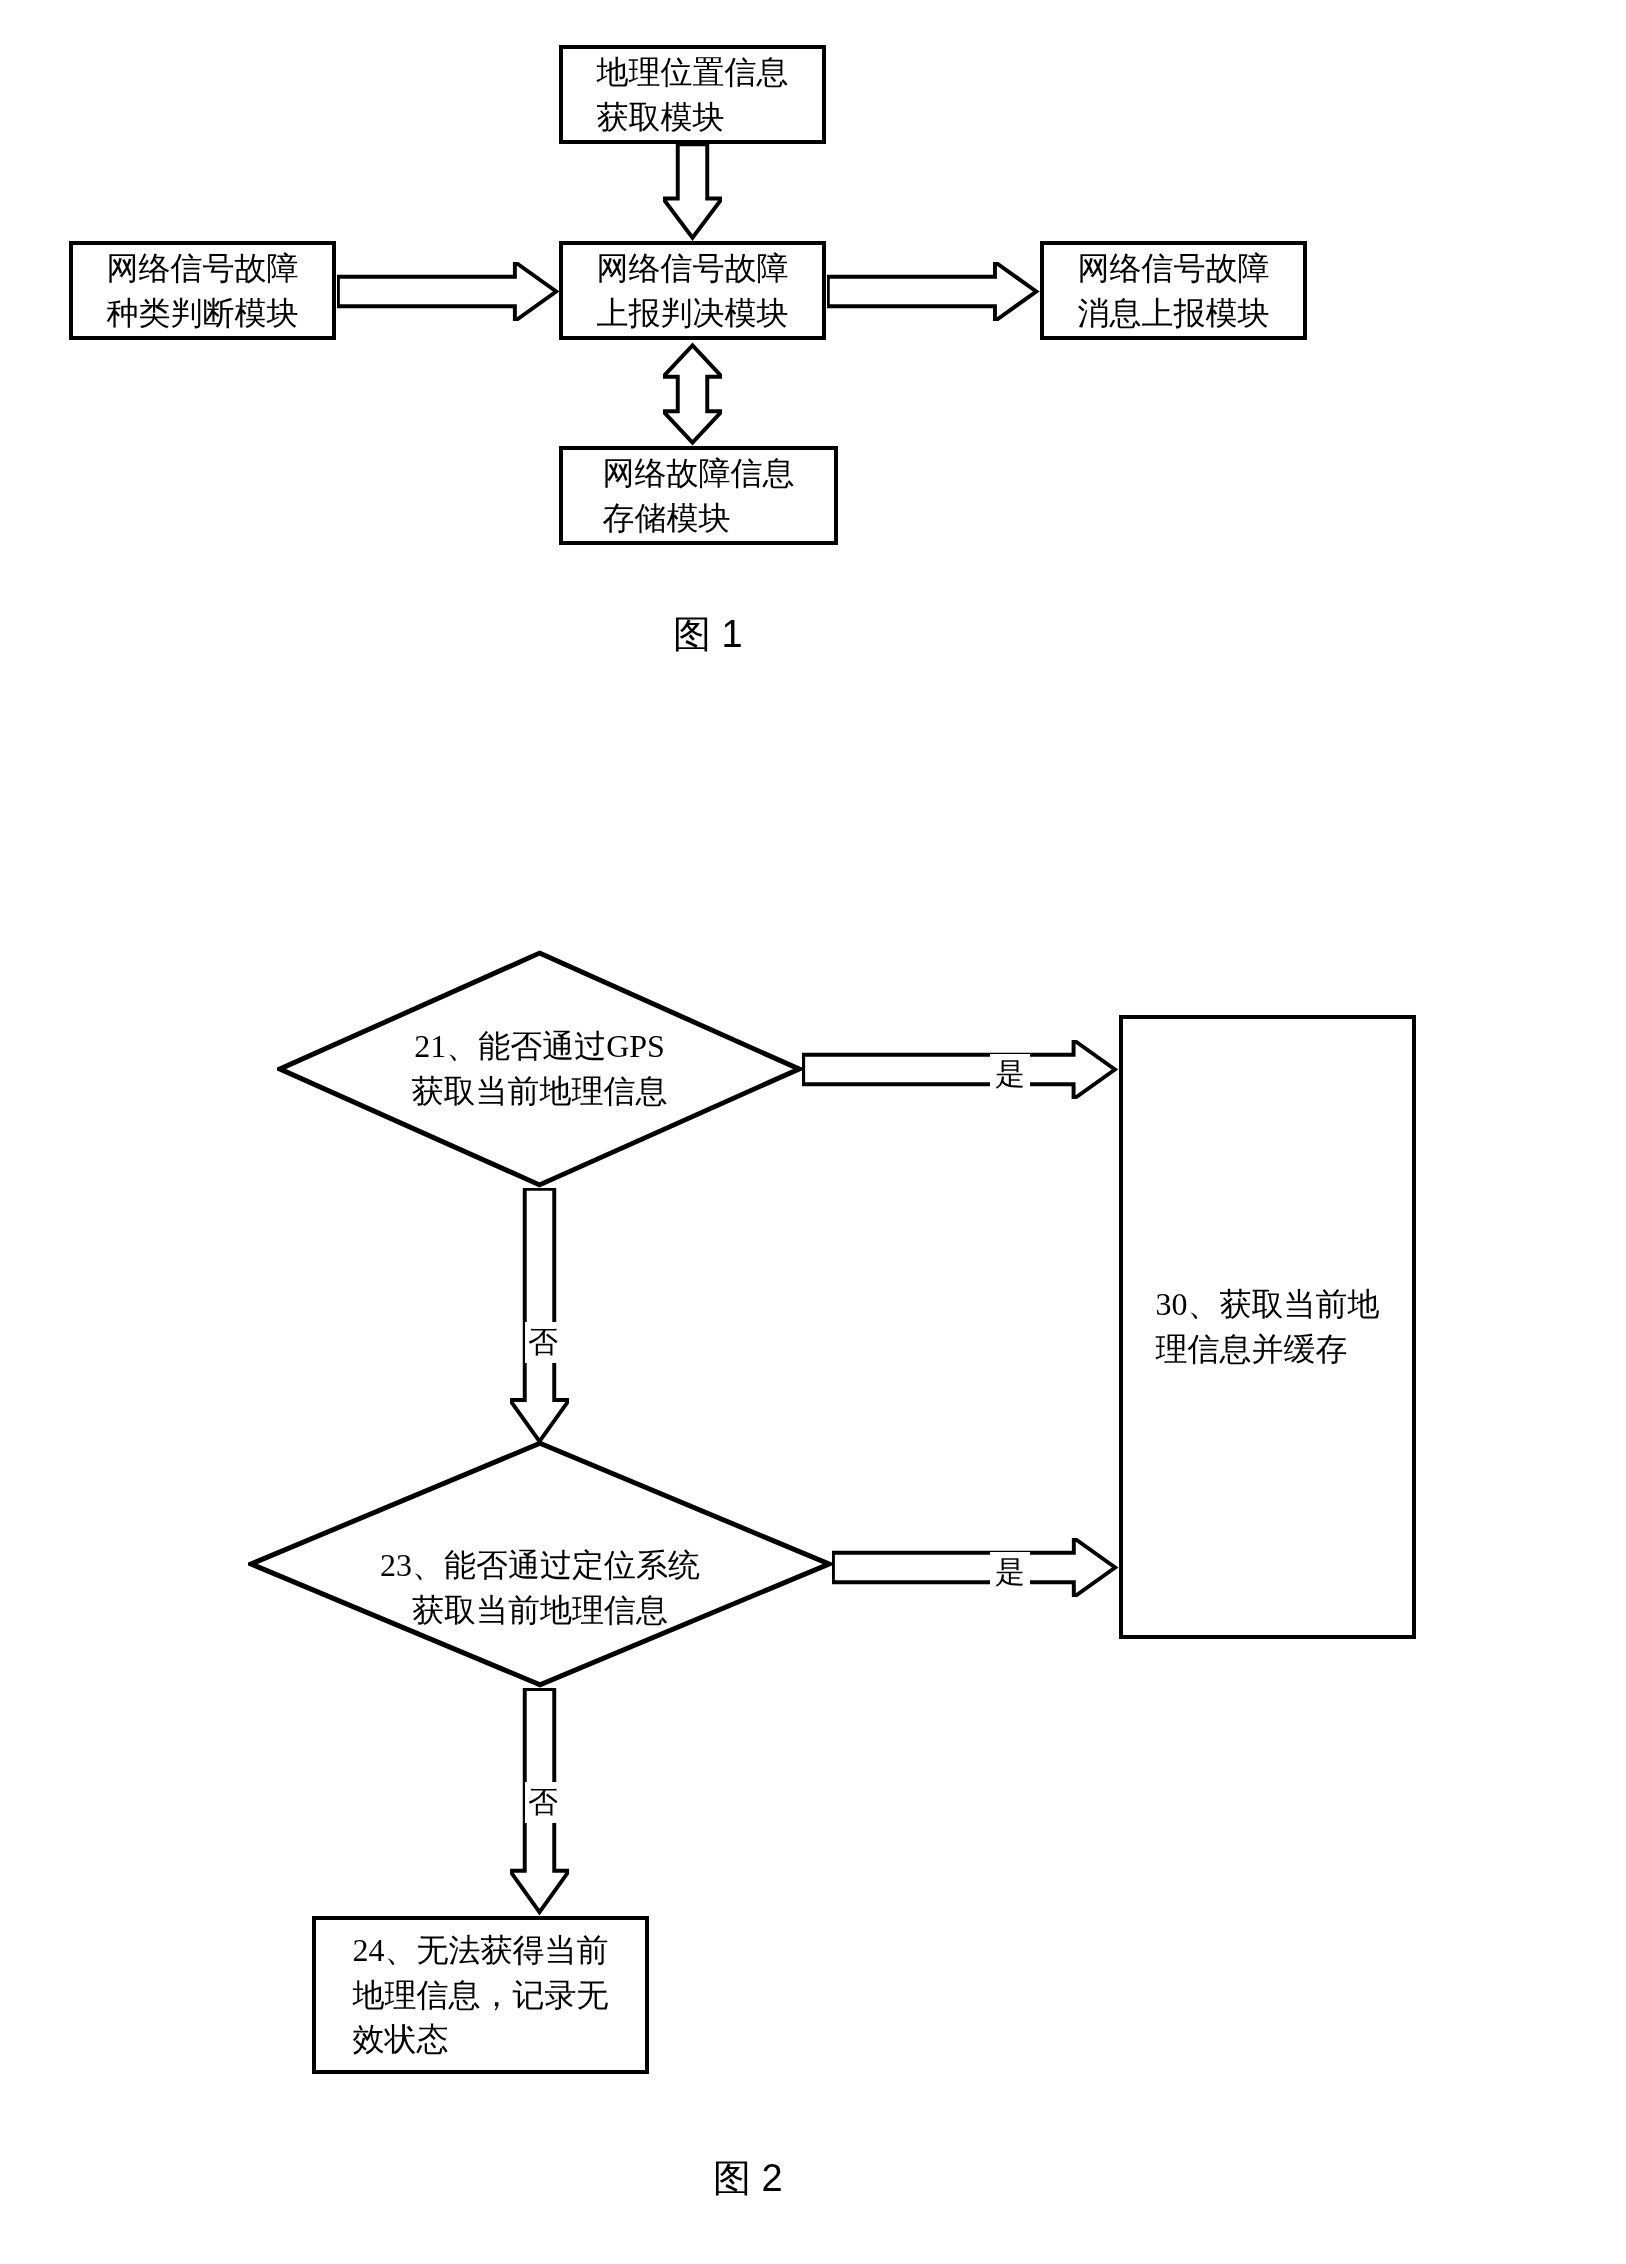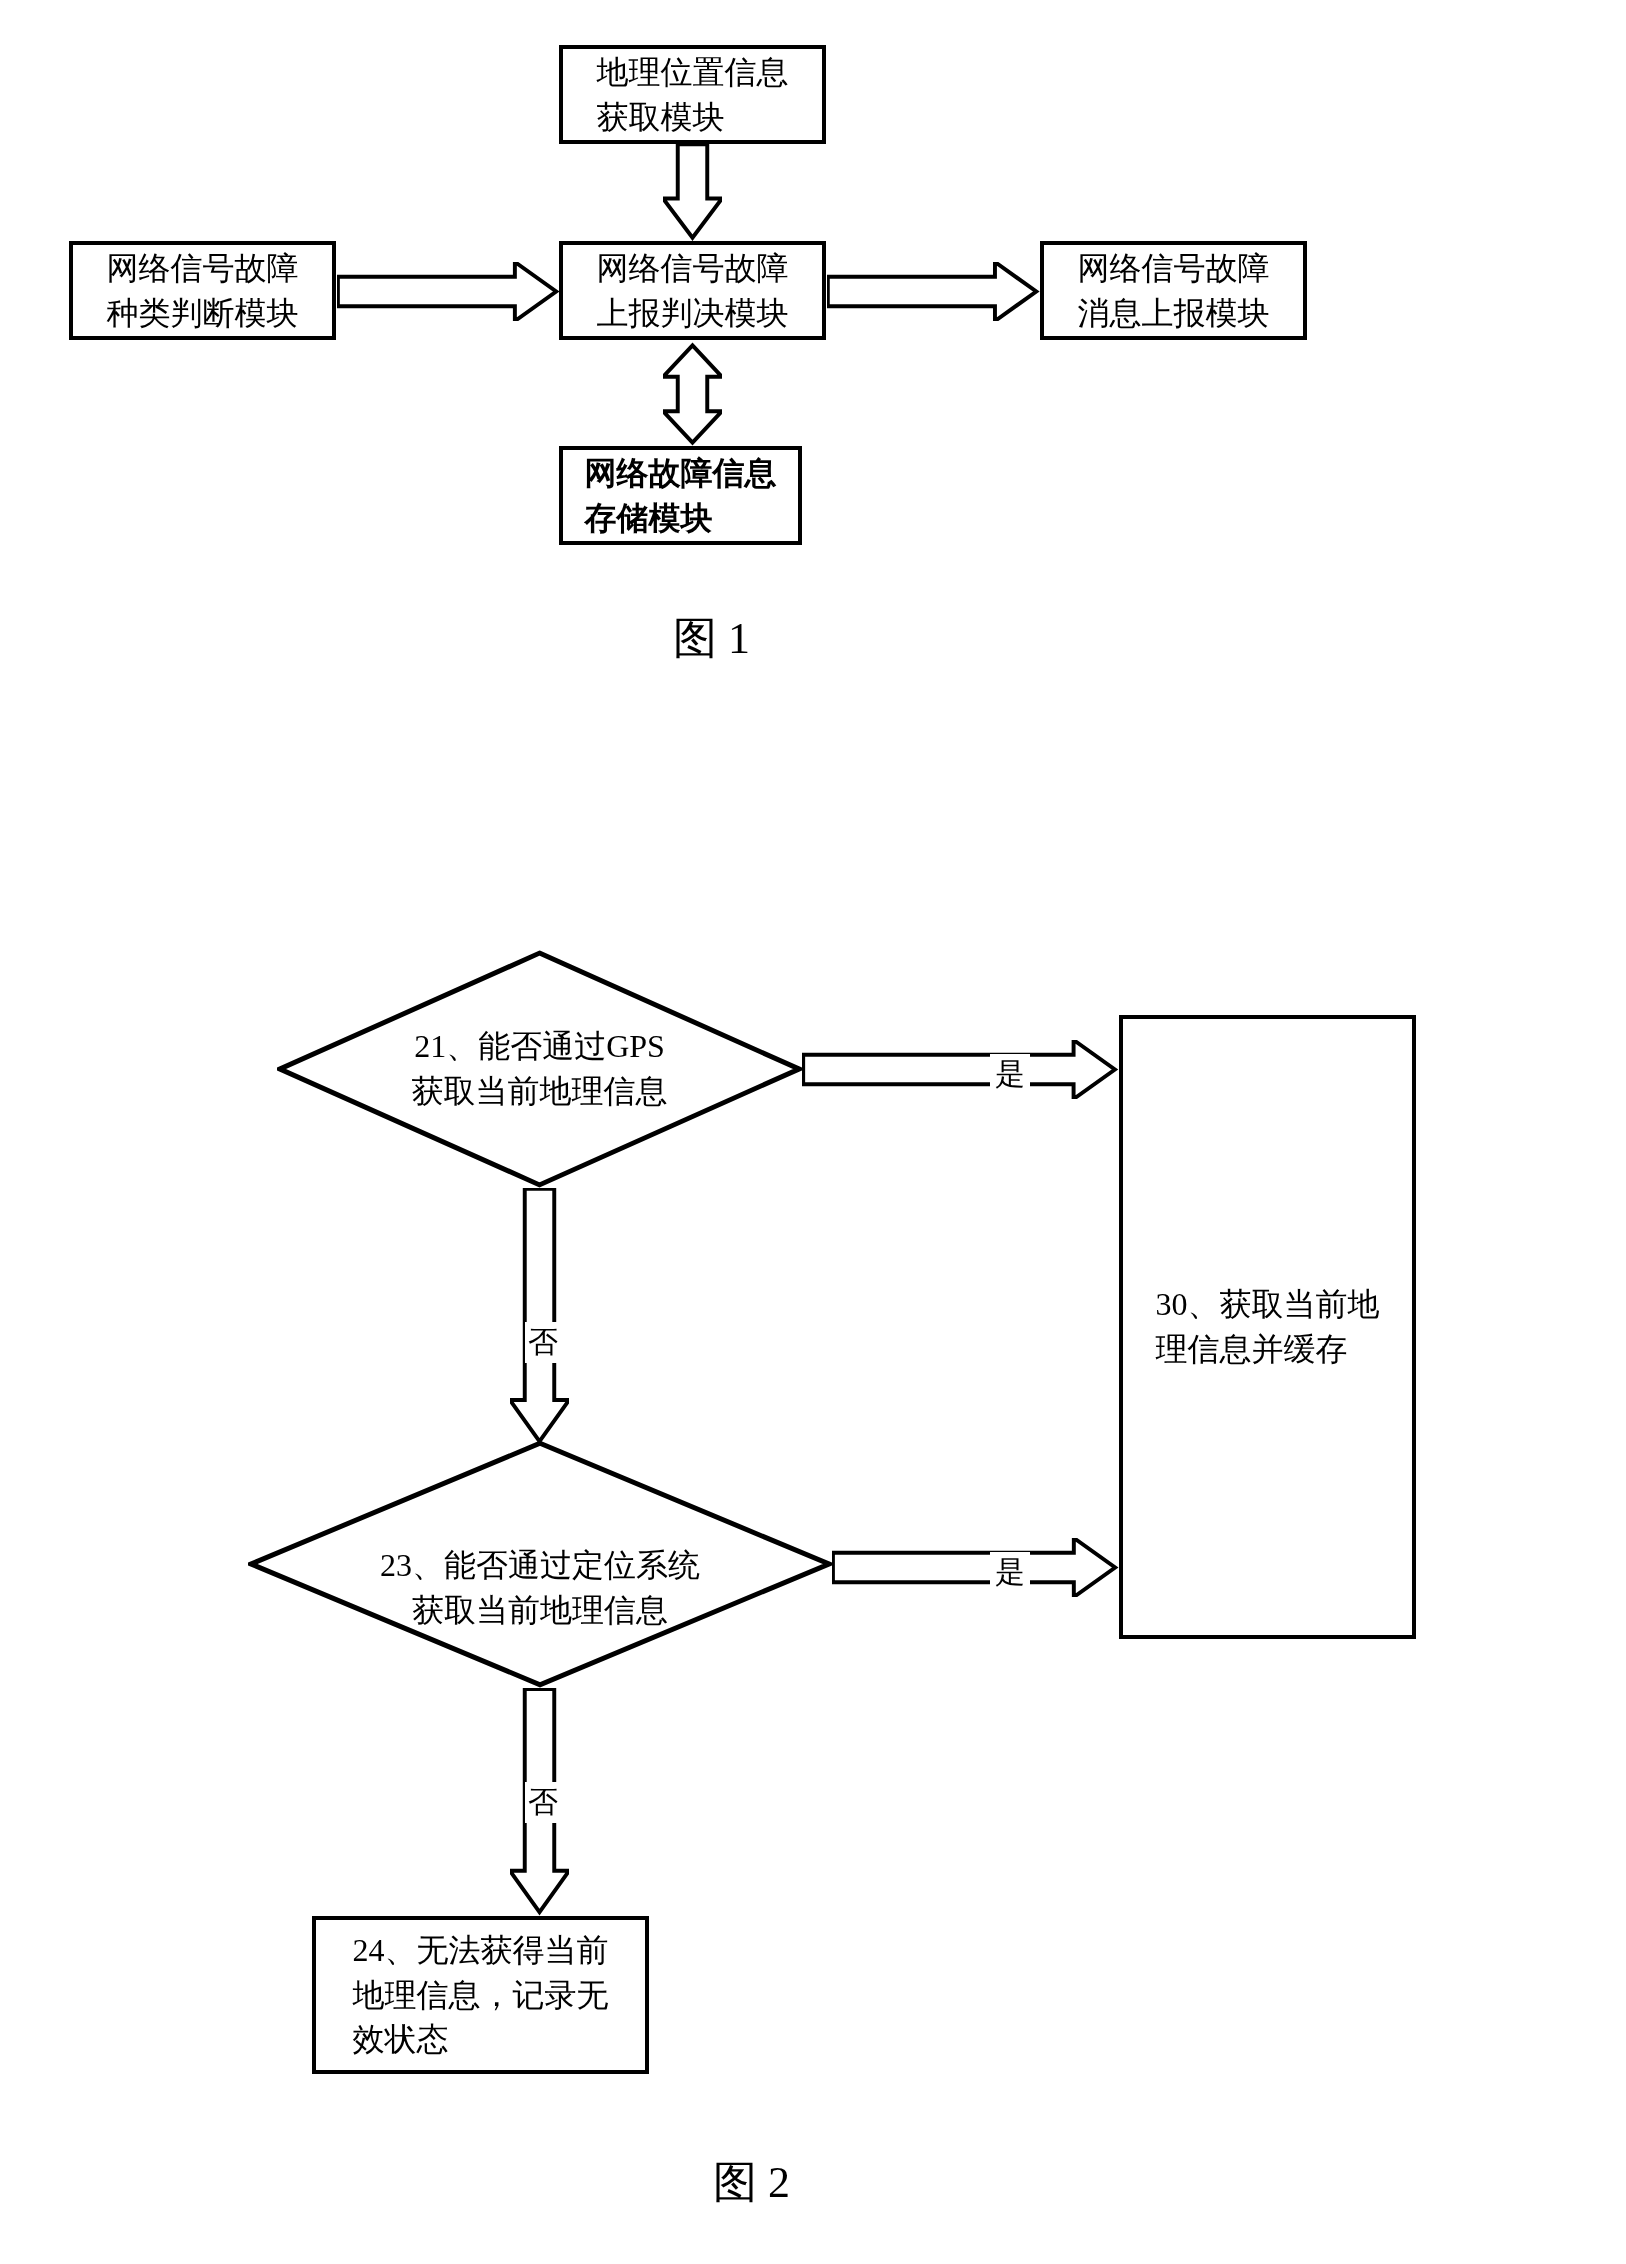--- a/index.html
+++ b/index.html
@@ -30,22 +30,22 @@
     }
     .diamond-text {
       position: relative;
       z-index: 2;
       text-align: center;
       font-size: 32px;
       line-height: 1.4;
     }
     .caption {
       position: absolute;
-      font-size: 44px;
-      font-family: Liberation Serif, serif;
+      font-size: 38px;
+      font-family: Liberation Sans, sans-serif;
     }
     .label {
       position: absolute;
       font-size: 30px;
       z-index: 3;
     }
     svg { position: absolute; }
   </style>
 </head>
 <body>
@@ -63,21 +63,21 @@
 <div class="box" style="left:559px; top:241px; width:267px; height:99px;">
   <span style="white-space:pre-line;">网络信号故障
 上报判决模块</span>
 </div>
 
 <div class="box" style="left:1040px; top:241px; width:267px; height:99px;">
   <span style="white-space:pre-line;">网络信号故障
 消息上报模块</span>
 </div>
 
-<div class="box" style="left:559px; top:446px; width:243px; height:99px;font-weight:bold;">
+<div class="box" style="left:559px; top:446px; width:279px; height:99px;">
   <span style="white-space:pre-line;">网络故障信息
 存储模块</span>
 </div>
 
 <svg style="left:663px; top:144px; width:59px; height:99px;" viewBox="0 0 60 100" width="59" height="99">
   <path d="M 15 0 L 45 0 L 45 55 L 60 55 L 30 95 L 0 55 L 15 55 Z" fill="white" stroke="black" stroke-width="4"></path>
 </svg>
 
 <svg style="left:337px; top:262px; width:223px; height:59px;" viewBox="0 0 225 60" width="223" height="59">
   <path d="M 0 15 L 180 15 L 180 0 L 222 30 L 180 60 L 180 45 L 0 45 Z" fill="white" stroke="black" stroke-width="4"></path>

